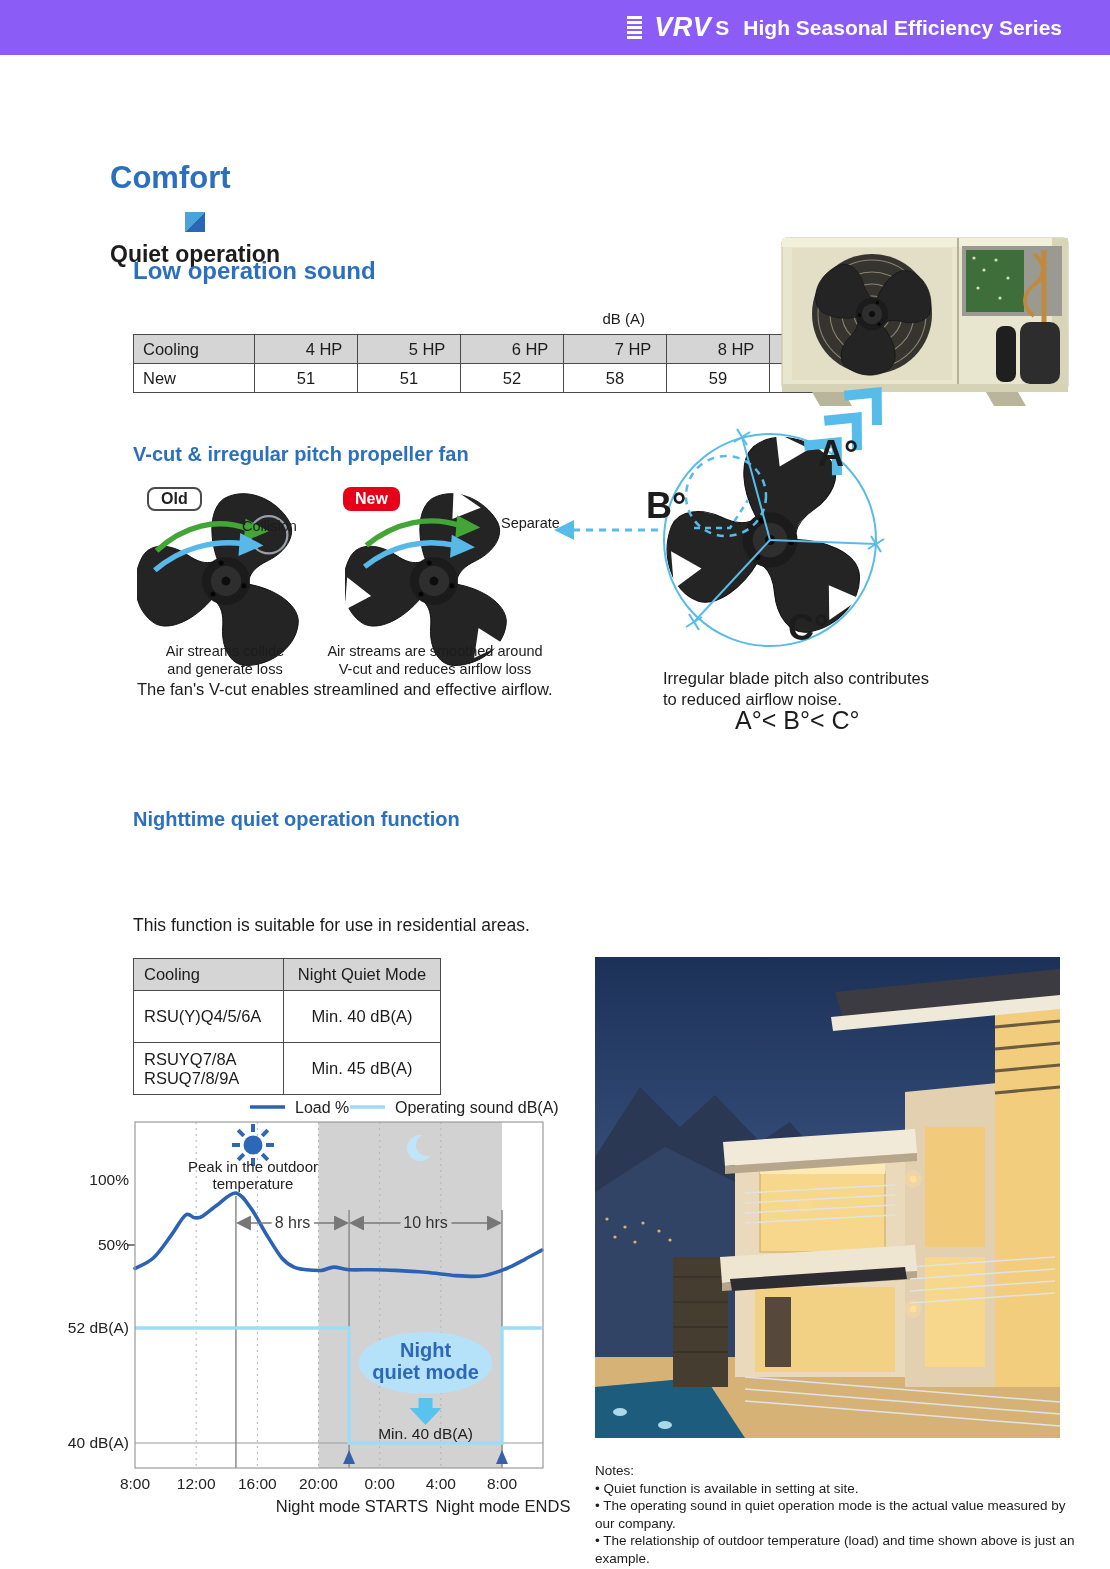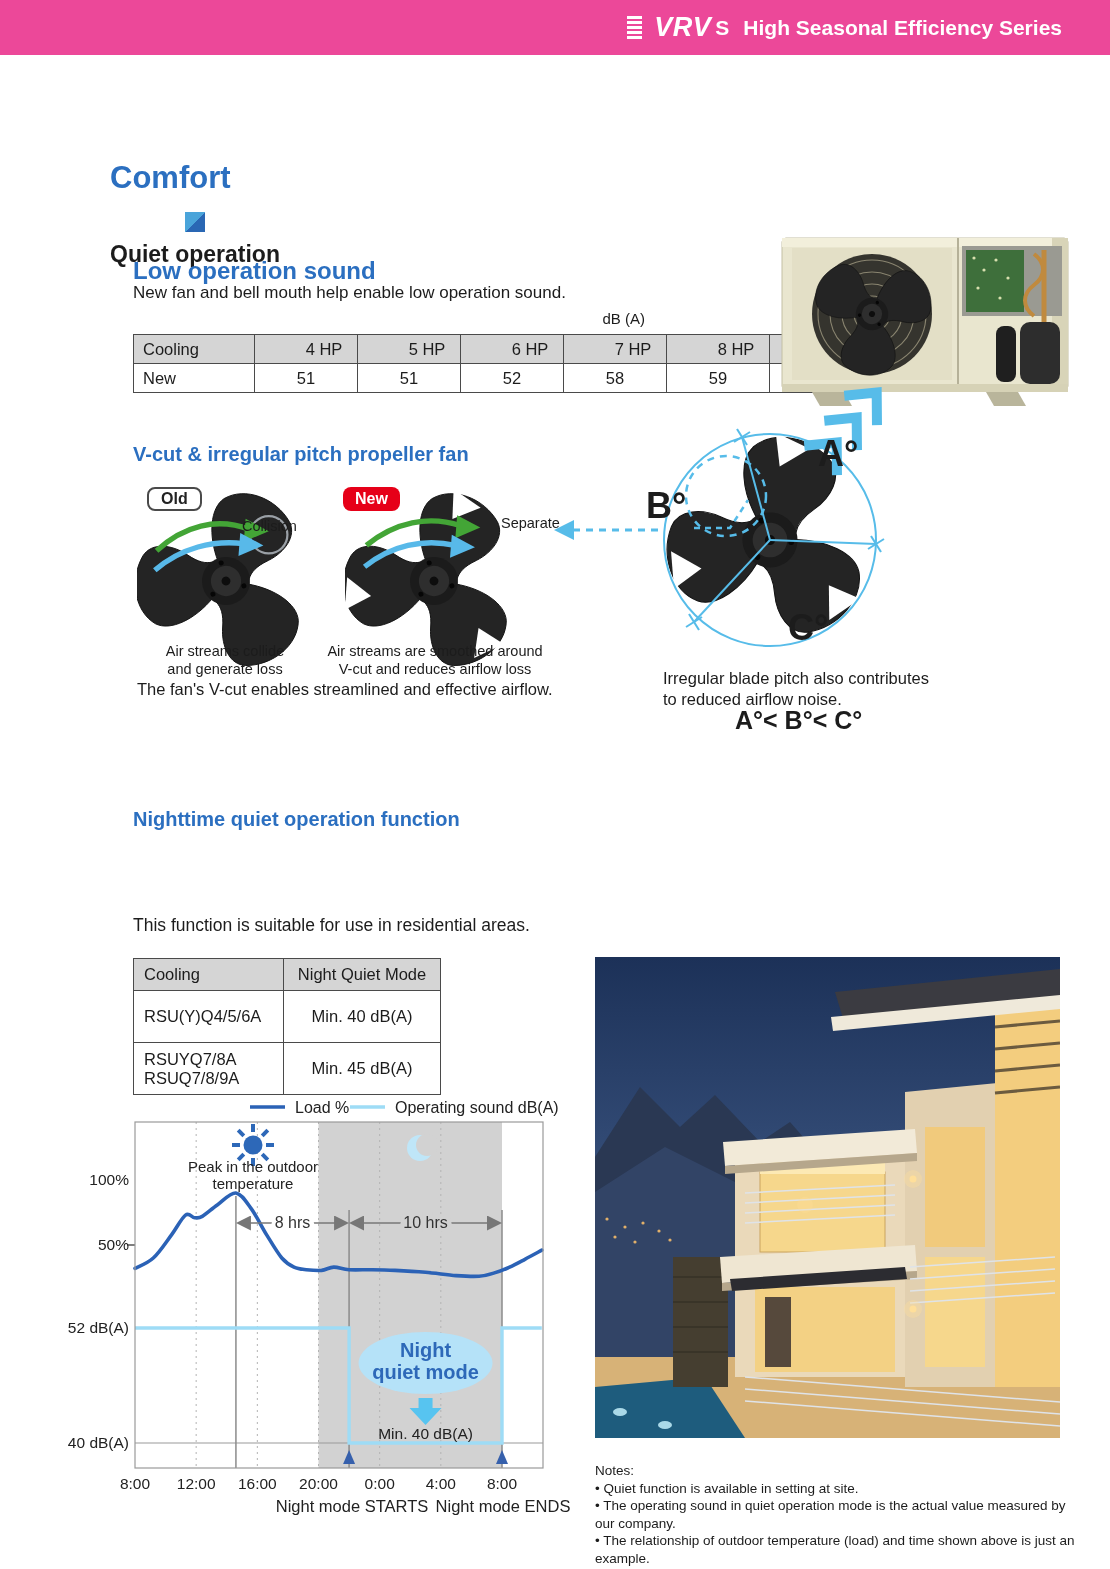--- a/index.html
+++ b/index.html
@@ -1,21 +1,21 @@
 <!DOCTYPE html>
 <html><head>
 <meta charset="utf-8">
 <style>
   html,body{margin:0;padding:0;background:#fff;}
   .page{position:relative;width:1110px;height:1569px;background:#fff;
         font-family:"Liberation Sans",sans-serif;color:#1c1c1c;overflow:hidden;}
   .abs{position:absolute;}
   svg{font-family:"Liberation Sans",sans-serif;}
   
-  .topbar{position:absolute;left:0;top:0;width:1110px;height:55px;background:#ec4899;
+  .topbar{position:absolute;left:0;top:0;width:1110px;height:55px;background:#8b5cf6;
           color:#fff;display:flex;align-items:center;justify-content:flex-end;
           padding-right:48px;box-sizing:border-box;}
   .hdr-icon{margin-right:12px;display:flex;align-items:center;}
   .brand{font-style:italic;font-weight:bold;font-size:27px;letter-spacing:.5px;}
   .brand-s{font-weight:bold;font-size:21px;margin-left:4px;}
   .hdr-title{font-weight:bold;font-size:21px;margin-left:14px;}
   
   .h-comfort{font-size:31px;font-weight:bold;color:#2b6fc0;}
   .h-quiet{font-size:23px;font-weight:bold;color:#1c1c1c;display:flex;align-items:center;gap:9px;flex-direction:column;}
   .sq{width:20px;height:20px;background:linear-gradient(135deg,#4aa4da 50%,#2a67b4 50%);}
@@ -106,21 +106,20 @@
     <span class="hdr-title">High Seasonal Efficiency Series</span>
   </header>
 
   <div class="abs h-comfort" style="left:110px;top:160px;">Comfort</div>
   <div class="abs h-quiet" style="left:110px;top:212px;">
     <span class="sq"></span>
     <span>Quiet operation</span>
   </div>
 
   <div class="abs h-blue-sm" style="left:133px;top:257px;">Low operation sound</div>
-  <div class="abs body-txt" style="left:133px;top:283px;">New fan and bell mouth help enable low operation sound.</div>
   <div class="abs" style="left:545px;top:310px;width:100px;text-align:right;font-size:15px;">dB (A)</div>
 
   <table class="t1 abs" style="left:133px;top:334px;">
     <tbody>
         <tr>
       <th class="c0">Cooling</th>
       <th class="cn">4 HP</th>
       <th class="cn">5 HP</th>
       <th class="cn">6 HP</th>
       <th class="cn">7 HP</th>
@@ -243,21 +242,21 @@
     </g>
     <text class="angle-lbl" x="268" y="88">A°</text>
     <text class="angle-lbl" x="96" y="140">B°</text>
     <text class="angle-lbl" x="238" y="262">C°</text>
   </svg>
 
   <div class="abs" style="left:663px;top:668px;font-size:16.5px;line-height:21px;">
     <div>Irregular blade pitch also contributes</div>
     <div>to reduced airflow noise.</div>
   </div>
-  <div class="abs" style="left:735px;top:706px;font-size:25px;font-weight:bold;">A°&lt; B°&lt; C°</div>
+  <div class="abs" style="left:735px;top:706px;font-size:25px;font-weight:normal;">A°&lt; B°&lt; C°</div>
 
   <div class="abs h-blue-md" style="left:133px;top:808px;">Nighttime quiet operation function</div>
   <div class="abs body-txt" style="left:133px;top:915px;font-size:17.5px;">This function is suitable for use in residential areas.</div>
 
   <table class="t2 abs" style="left:133px;top:958px;">
     <tbody>
         <tr>
       <th class="m" style="height:31px;">Cooling</th>
       <th class="v">Night Quiet Mode</th>
     </tr>

